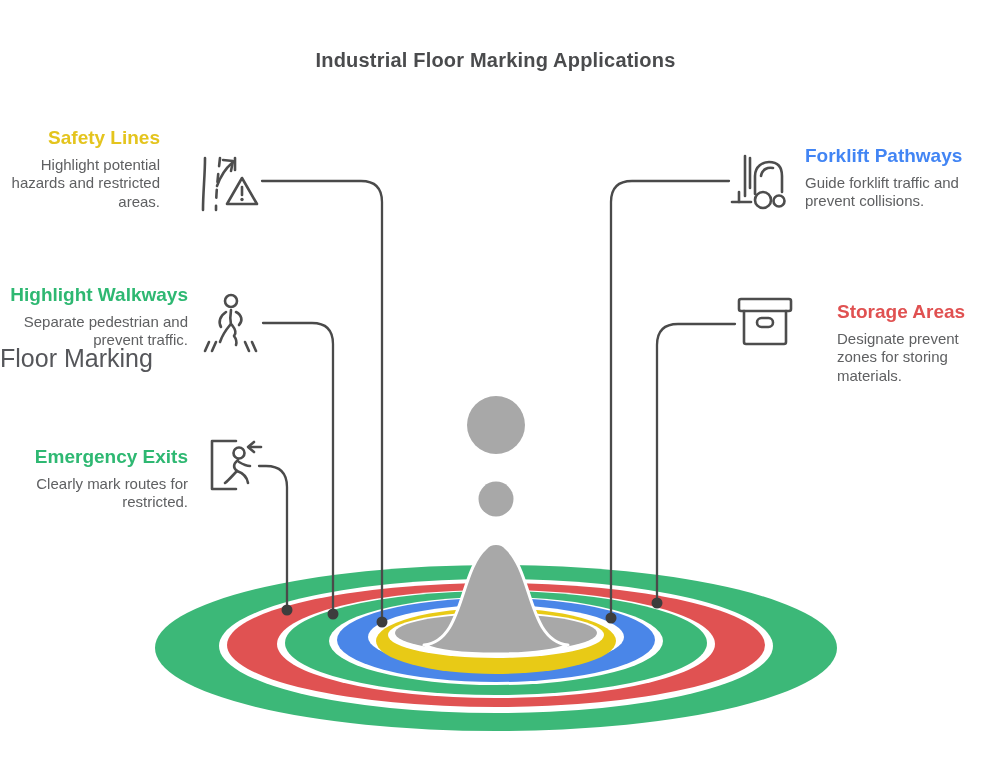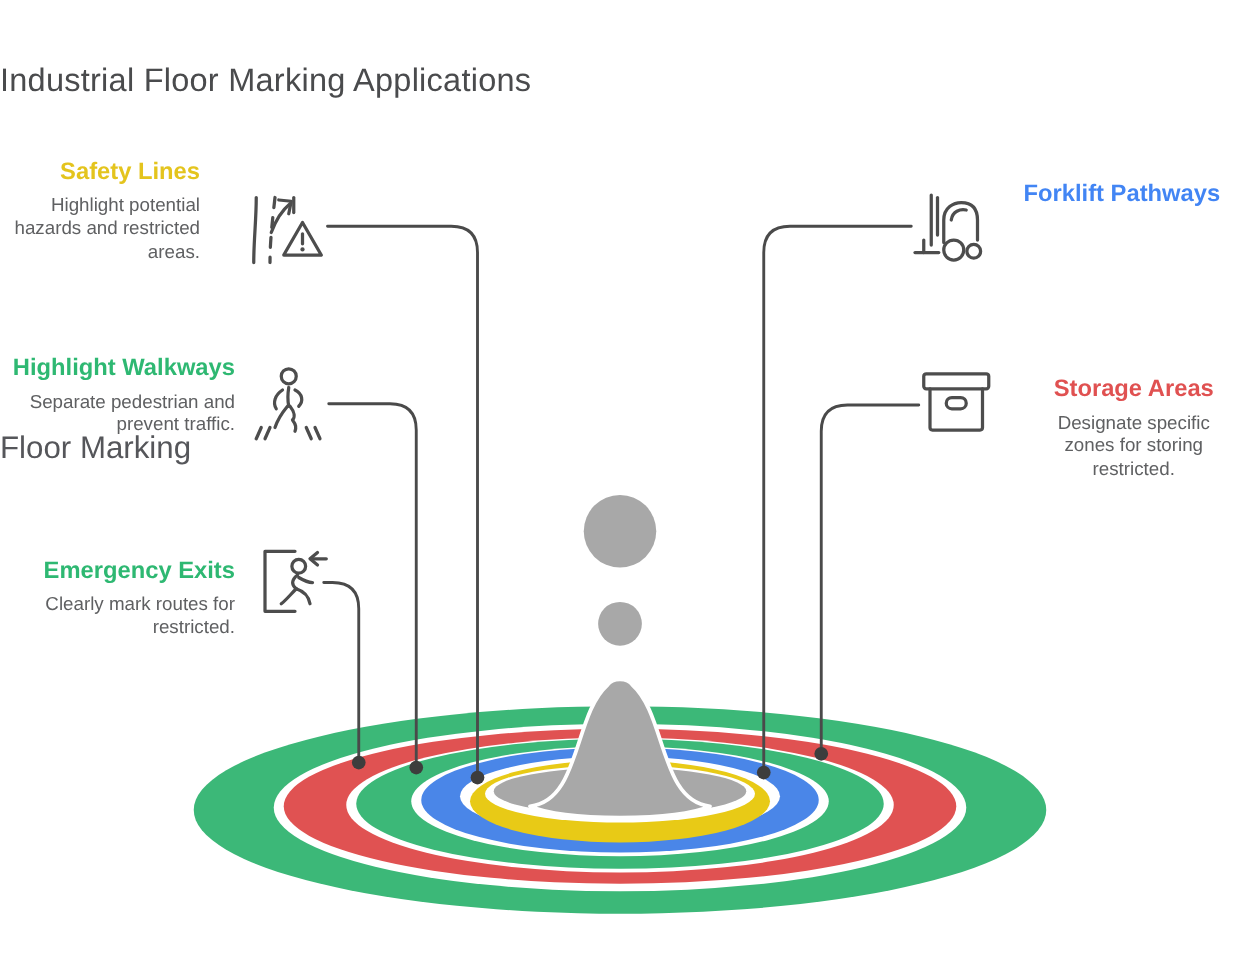--- a/index.html
+++ b/index.html
@@ -1,33 +1,33 @@
 <!DOCTYPE html>
 <html><head>
 <meta charset="utf-8">
 <style>
   html,body{margin:0;padding:0;background:#ffffff;}
   .canvas{
     position:relative;width:991px;height:781px;background:#ffffff;overflow:hidden;
     font-family:"Liberation Sans", sans-serif;
   }
   .page-title{
-    position:absolute;top:49px;left:0;right:0;
-    font-size:26px;font-weight:normal;color:#4a4b4d;letter-spacing:.2px;
+    position:absolute;top:49px;left:0;right:0;text-align:center;
+    font-size:20px;font-weight:bold;color:#4a4b4d;letter-spacing:.2px;
   }
   .stage{position:absolute;left:0;top:0;}
   .center-label{
     position:absolute;top:344px;left:0;right:0;text-align:left;
     font-size:25px;color:#55565a;
   }
   .item{position:absolute;}
   .item .heading{margin:0 0 7px 0;font-size:19px;font-weight:bold;line-height:1.22;}
   .item .desc{margin:0;font-size:15px;line-height:1.22;color:#5f6062;}
   .item.left{text-align:right;}
-  .item.right{text-align:center;}
+  .item.right{text-align:left;}
   .icon{position:absolute;}
 </style>
 </head>
 <body>
 
 <div class="canvas">
 
   <div class="page-title">Industrial Floor Marking Applications</div>
 
   <svg class="stage" width="991" height="781" viewBox="0 0 991 781">
@@ -77,24 +77,25 @@
     <h3 class="heading" style="color: rgb(46, 184, 114);">Highlight Walkways</h3>
     <p class="desc">Separate pedestrian and prevent traffic.</p>
   </div>
   <div class="item left" style="top:445px;right:803px;width:175px;">
     <h3 class="heading" style="color: rgb(46, 184, 114);">Emergency Exits</h3>
     <p class="desc">Clearly mark routes for restricted.</p>
   </div>
 
   <div class="item right" style="top:144px;left:805px;width:185px;">
     <h3 class="heading" style="color: rgb(66, 133, 244);">Forklift Pathways</h3>
+    <p class="desc">Guide forklift traffic and prevent collisions.</p>
   </div>
   <div class="item right" style="top:300px;left:805px;width:140px;margin-left:32px;">
     <h3 class="heading" style="color: rgb(224, 81, 81);">Storage Areas</h3>
-    <p class="desc">Designate specific zones for storing restricted.</p>
+    <p class="desc">Designate prevent zones for storing materials.</p>
   </div>
 
   <svg class="icon" style="left:196px;top:148px;" width="68" height="72" viewBox="0 0 68 72" fill="none" stroke-width="2.6" stroke-linecap="round" stroke-linejoin="round" stroke="#4d4d4d">
     <path d="M9 10 C9 28 7 44 7 62"></path>
     <path d="M24 10 C22 28 20 44 20 62" stroke-dasharray="8 8"></path>
     <path d="M39 10 V22"></path>
     <path d="M21 38 C25 27 30 20 36 15"></path>
     <path d="M27 12 L37 13 L35 23"></path>
     <path d="M46 30 L61 56 H31 Z"></path>
     <path d="M46 39 V47"></path>

